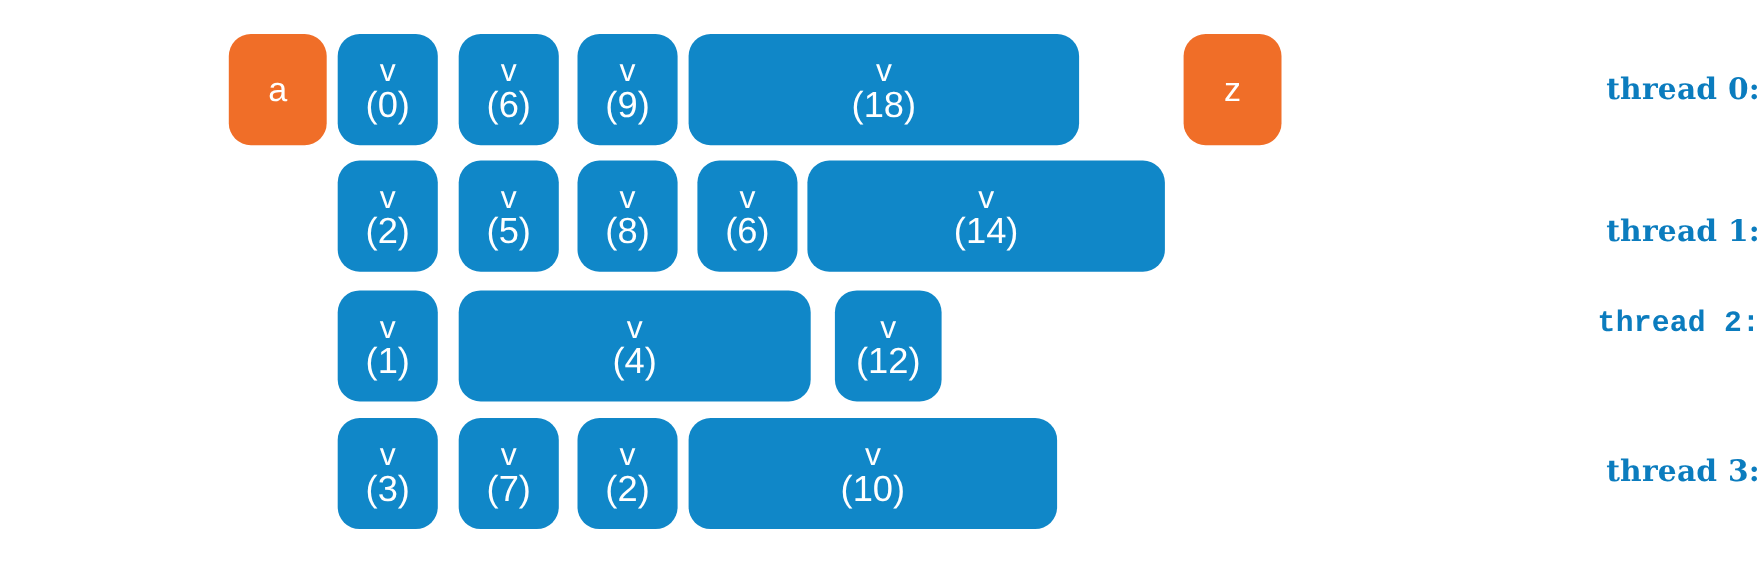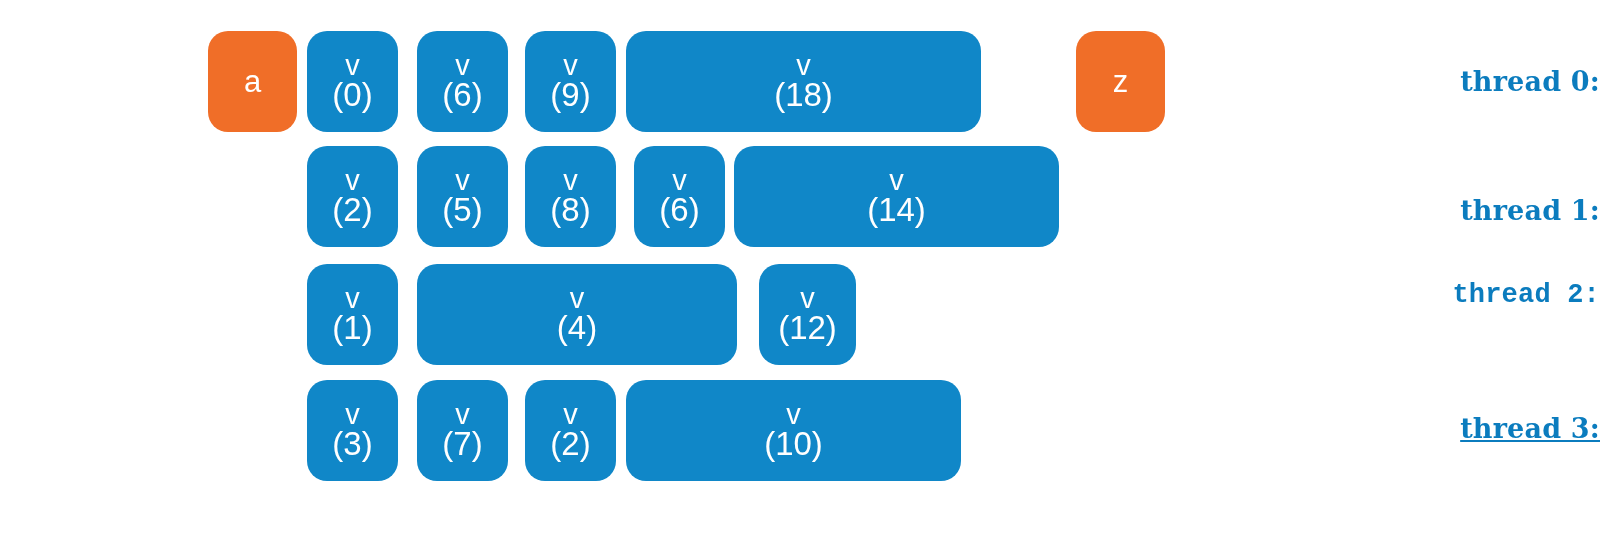--- a/index.html
+++ b/index.html
@@ -139,21 +139,21 @@
           <span class="op">v</span>
           <span class="idx">(4)</span>
         </div>
         <div class="block blue" style="left: 759px; top: 0px; width: 97px; height: 101px;">
           <span class="op">v</span>
           <span class="idx">(12)</span>
         </div>
       </div>
     </div>
     <div class="thread-row" style="top: 380px; height: 101px;">
-      <div class="thread-label" style="top: 32.5px; text-decoration: underline;">thread 3:</div>
+      <div class="thread-label" style="top: 32.5px;">thread 3:</div>
       <div class="lane" style="height: 101px;">
         <div class="block blue" style="left: 307px; top: 0px; width: 91px; height: 101px;">
           <span class="op">v</span>
           <span class="idx">(3)</span>
         </div>
         <div class="block blue" style="left: 417px; top: 0px; width: 91px; height: 101px;">
           <span class="op">v</span>
           <span class="idx">(7)</span>
         </div>
         <div class="block blue" style="left: 525px; top: 0px; width: 91px; height: 101px;">

